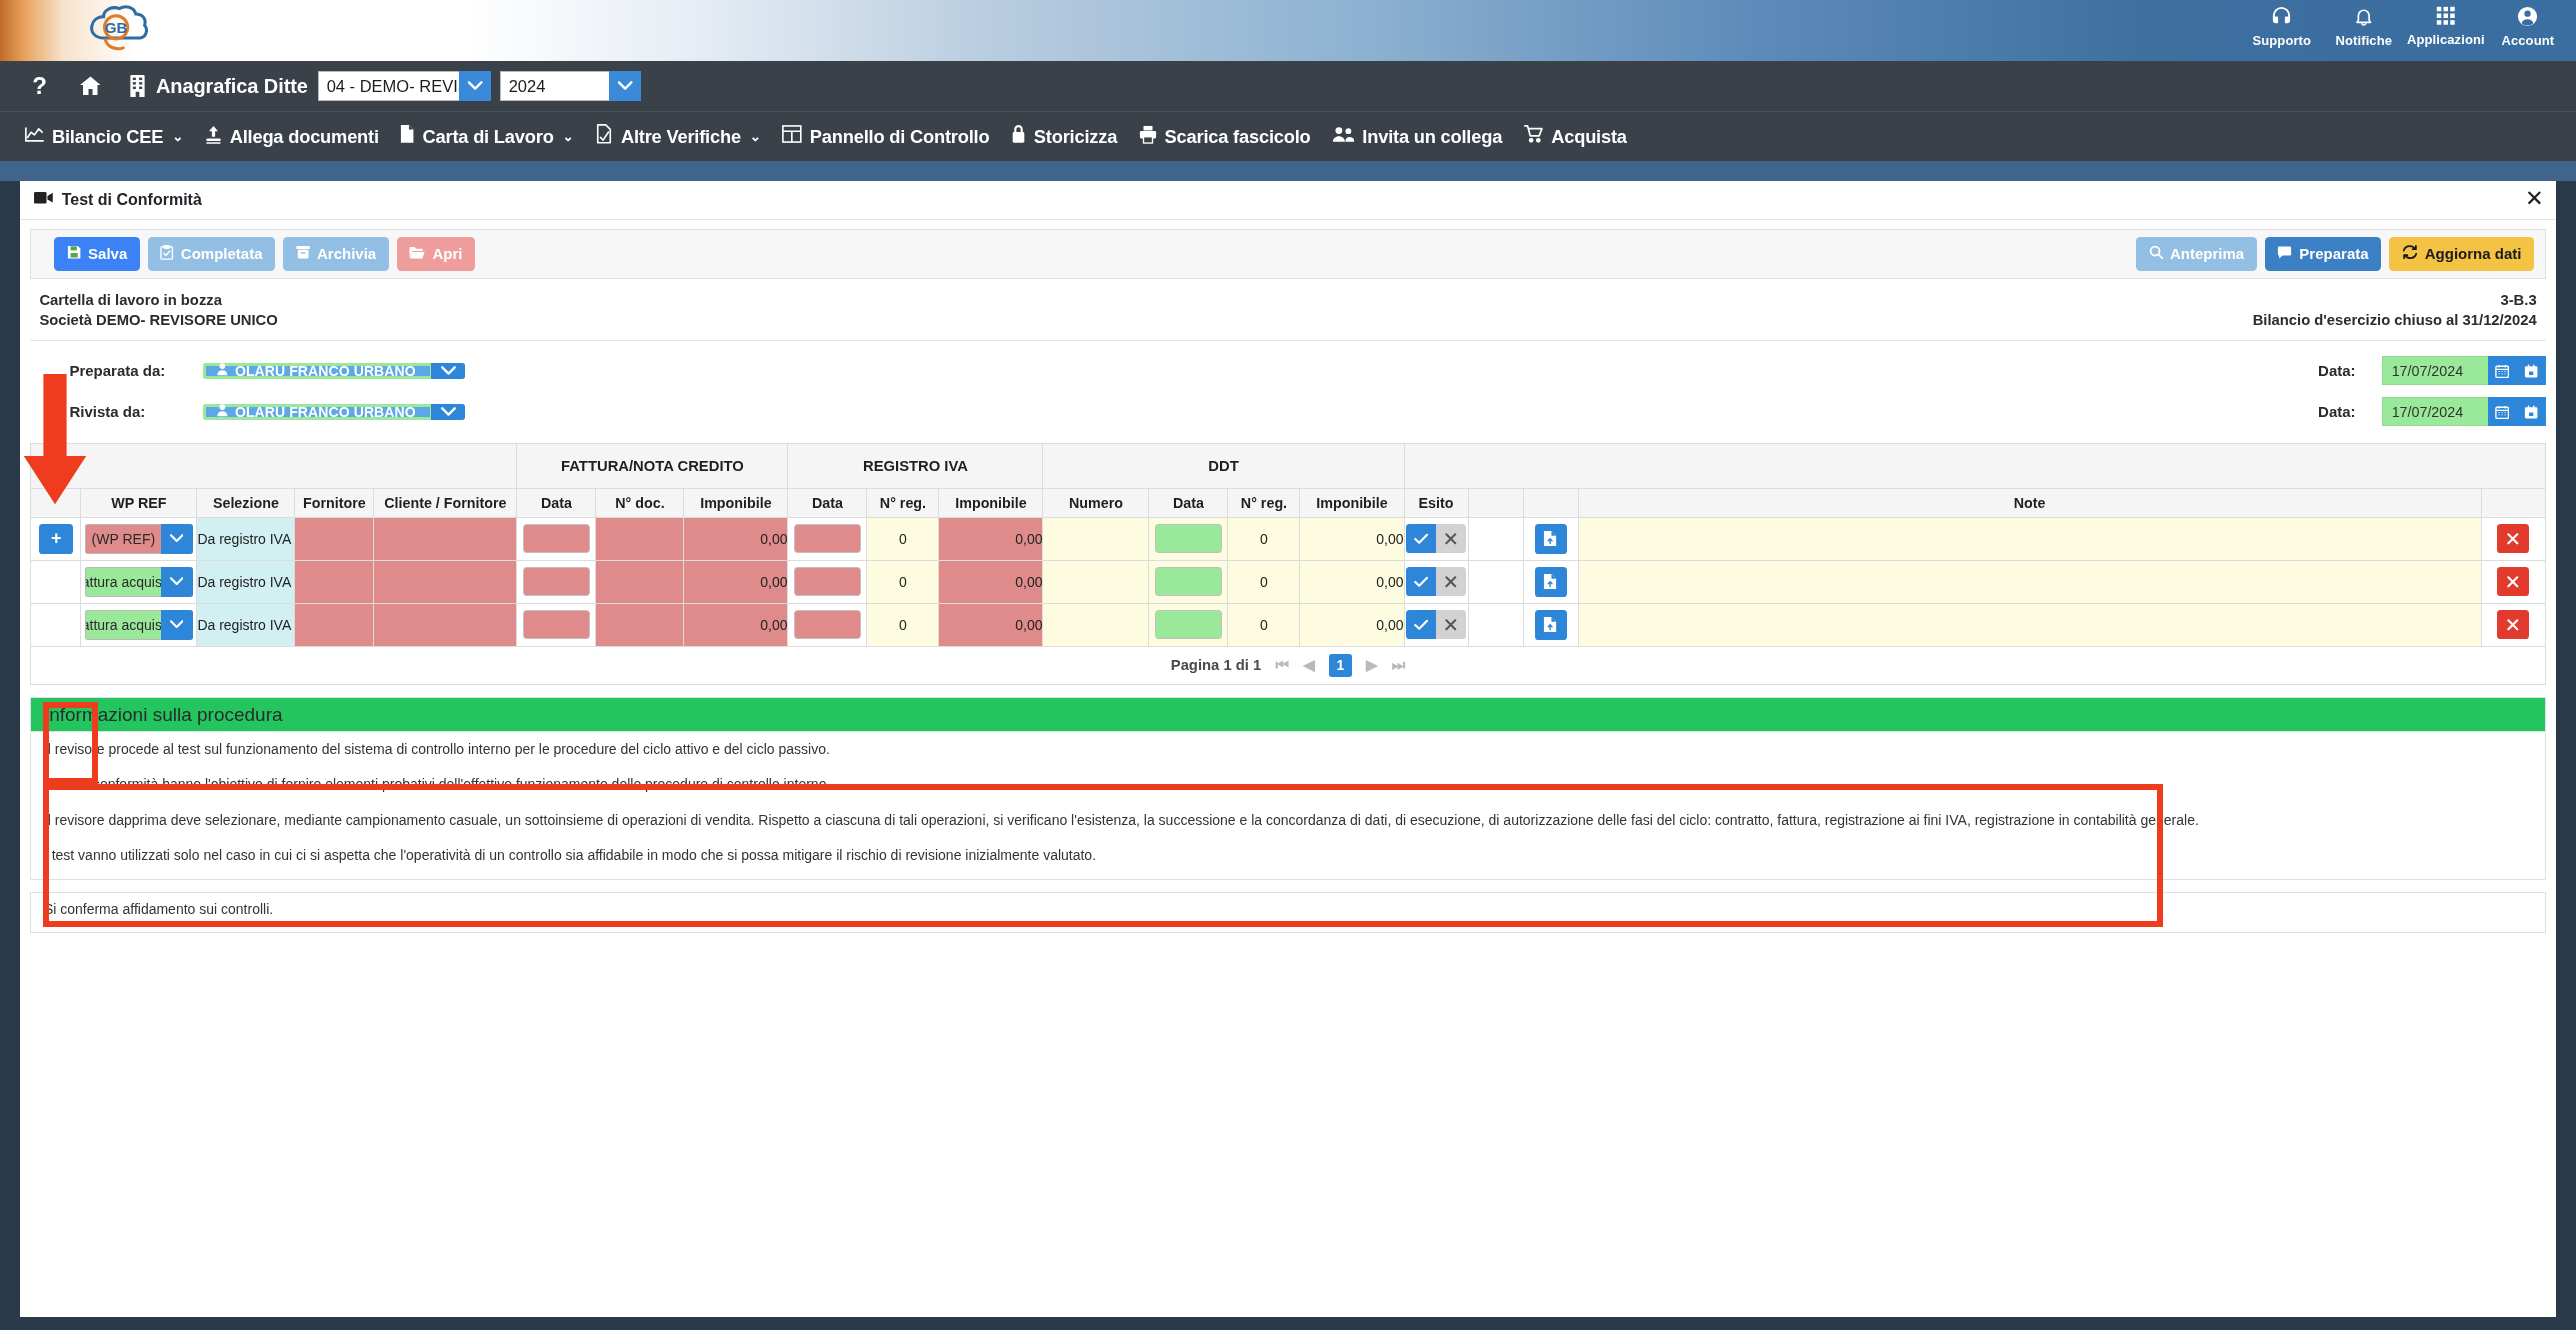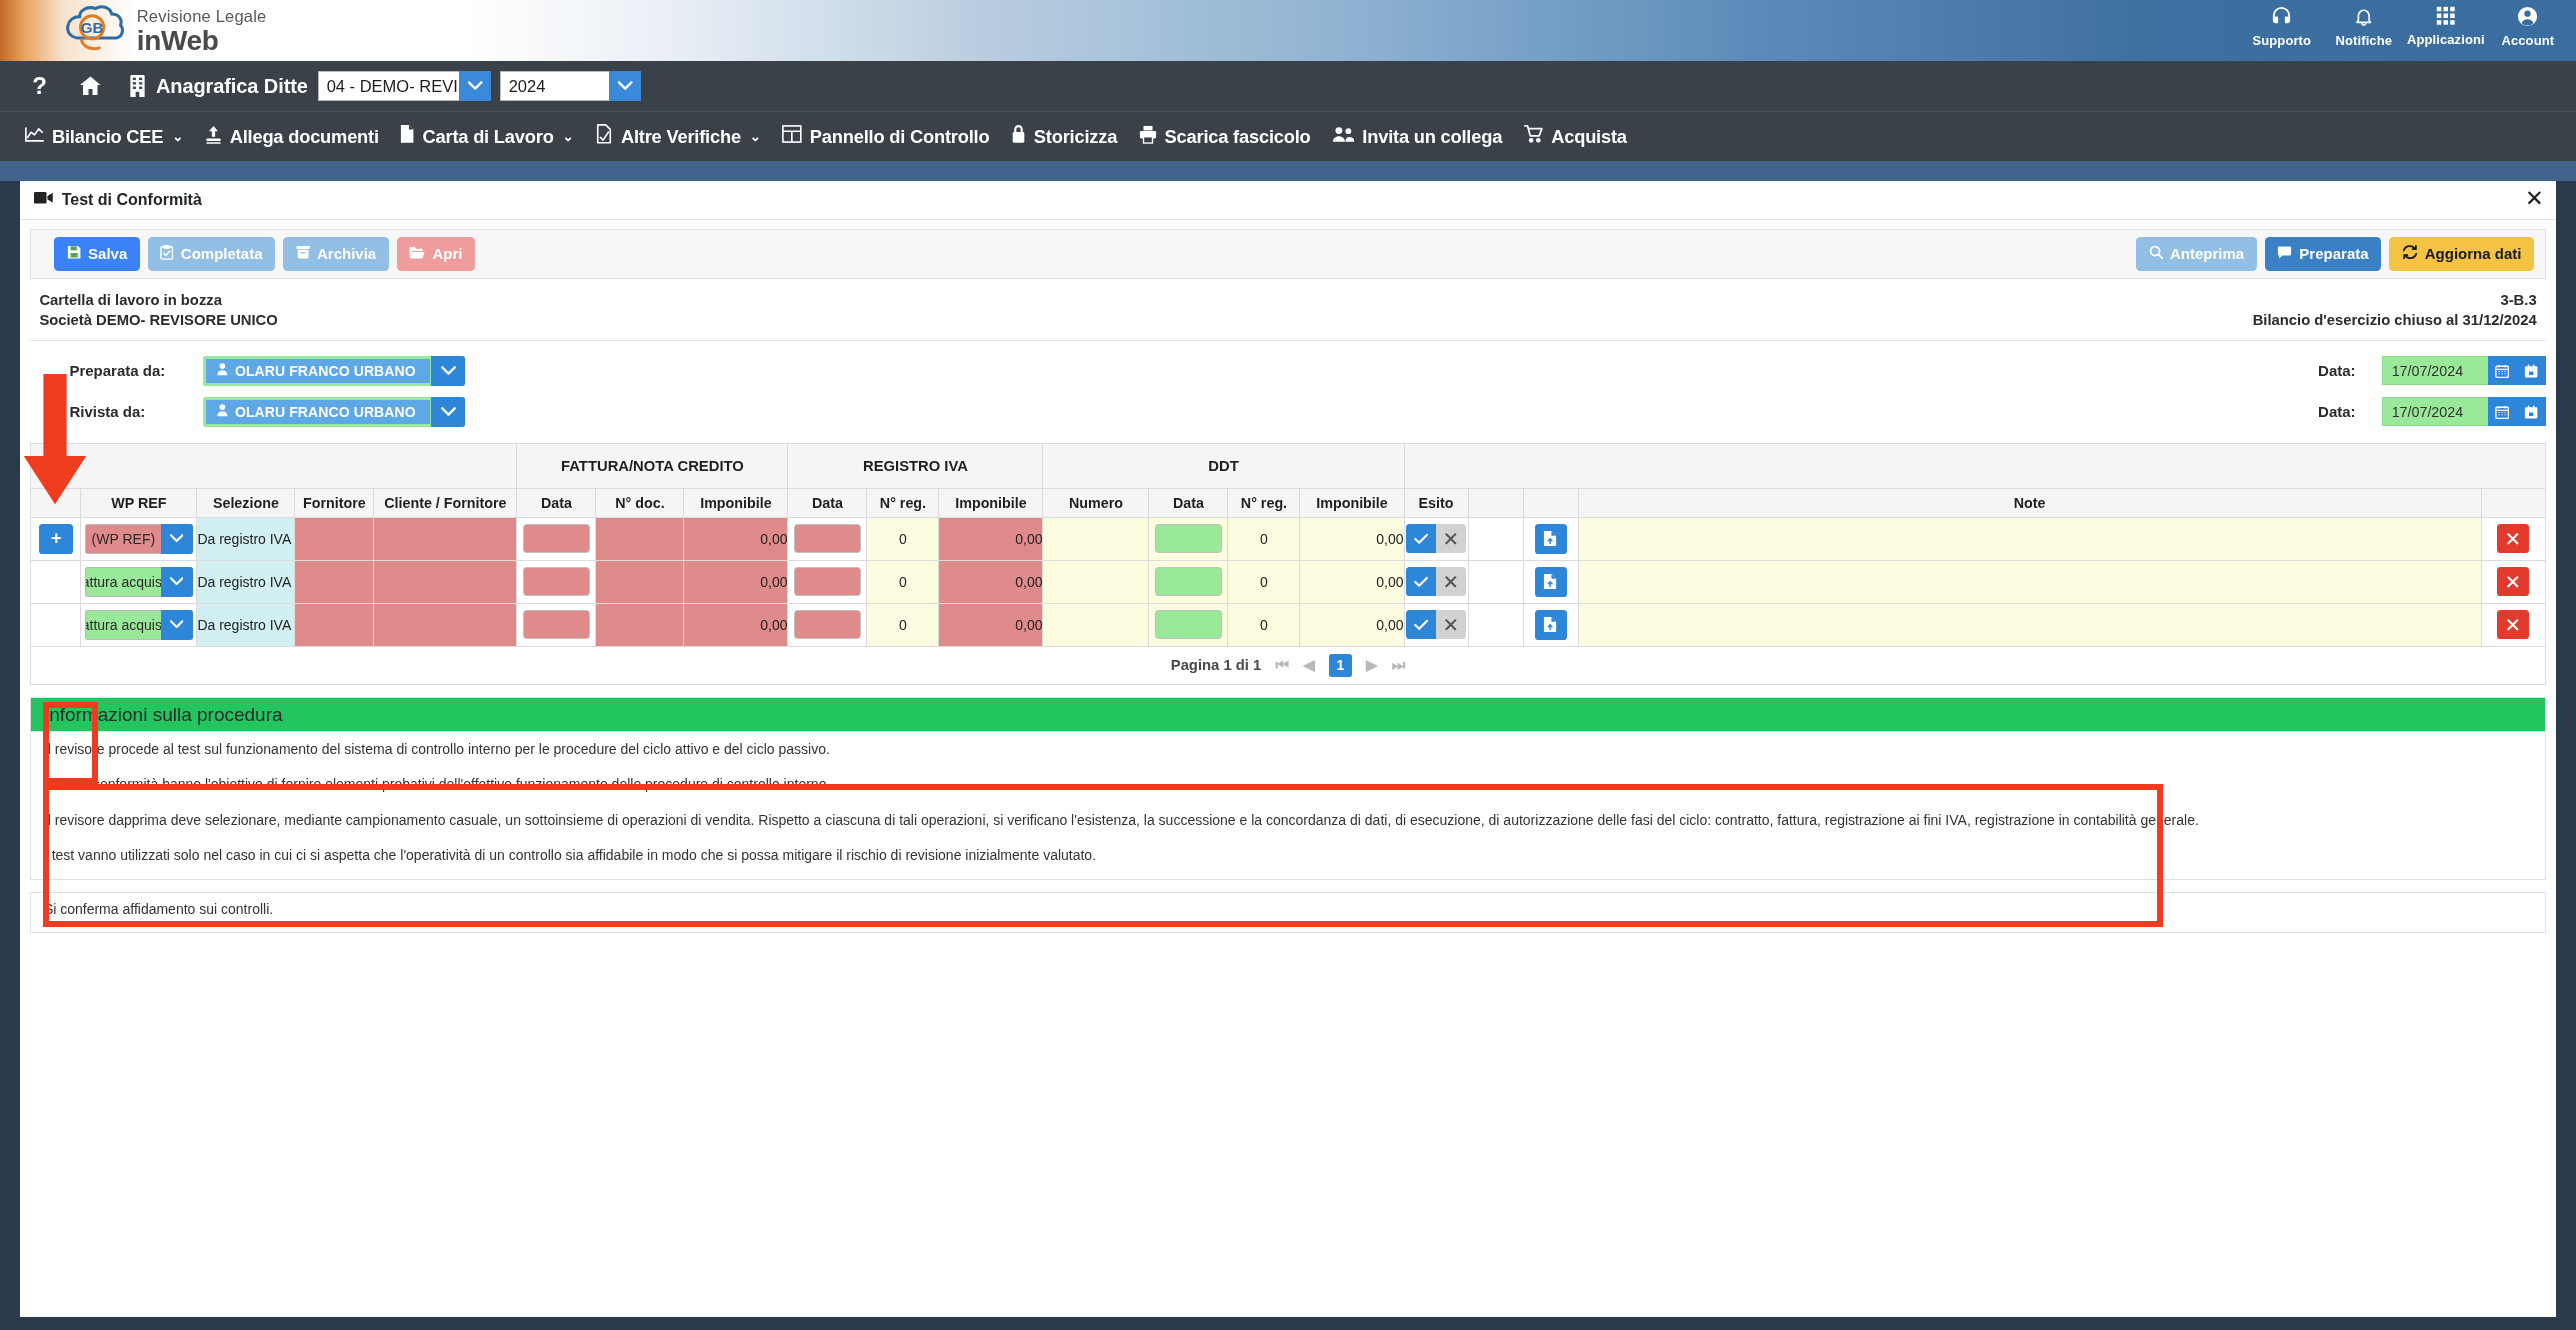--- a/index.html
+++ b/index.html
@@ -14,22 +14,22 @@
   
   .brandbar {
     position: relative;
     height: 61px;
     background: linear-gradient(90deg,
        #c06a2a 0px, #e8a05a 23px, #f7e2cc 63px, #ffffff 134px,
        #ffffff 465px, #e8eef5 680px, #b9cde0 984px,
        #8fb3d2 1342px, #5e8cba 1744px, #3d6f9f 2147px, #3a6ea0 2576px);
   }
   .brandbar .logo-wrap {
-    position: absolute; left: 60px; top: 3.6px;
-    display: flex; align-items: center; gap: 10.7px;
+    position: absolute; left: 52px; top: 3.6px;
+    display: flex; align-items: center; gap: 10.7px; flex-direction: column;
   }
   .cloud-logo { width: 66px; height: 52px; position: relative; }
   .brand-text { line-height: 1; padding-top: 3.6px; }
   .brand-text .l1 {
     font-size: 16.5px; color: #58585a; font-weight: 400;
     letter-spacing: 0.2px; margin-bottom: 1.8px;
   }
   .brand-text .l2 {
     font-size: 28px; color: #4a4a4c; font-weight: 600; letter-spacing: -0.3px;
   }
@@ -141,21 +141,21 @@
   }
   .subhead .right { text-align: right; }
 
   .meta-block { margin: 9px 10.7px 0 10.7px; }
   .meta-row {
     display: flex; align-items: center; height: 41px; padding-left: 39px;
   }
   .meta-label {
     font-size: 15px; font-weight: 700; color: #2b2b2b; width: 134px;
   }
-  .person-combo { display: flex; align-items: stretch; height: 30px; }
+  .person-combo { display: flex; align-items: stretch; height: 16px; }
   .person-combo .pv {
     background: #5fa8e8; color: #fff; font-size: 14px; font-weight: 700;
     display: flex; align-items: center; gap: 7.2px; padding: 0 14.3px 0 10.7px;
     border: 3.6px solid #9ae89a; border-right: 1.8px solid #9ae89a;
     border-radius: 2.7px 0 0 2.7px; letter-spacing: 0.1px;
   }
   .person-combo .pb {
     width: 34px; background: #2e86d8; display: flex;
     align-items: center; justify-content: center; cursor: pointer;
     border: 3.6px solid #2e86d8; border-radius: 0 2.7px 2.7px 0;

